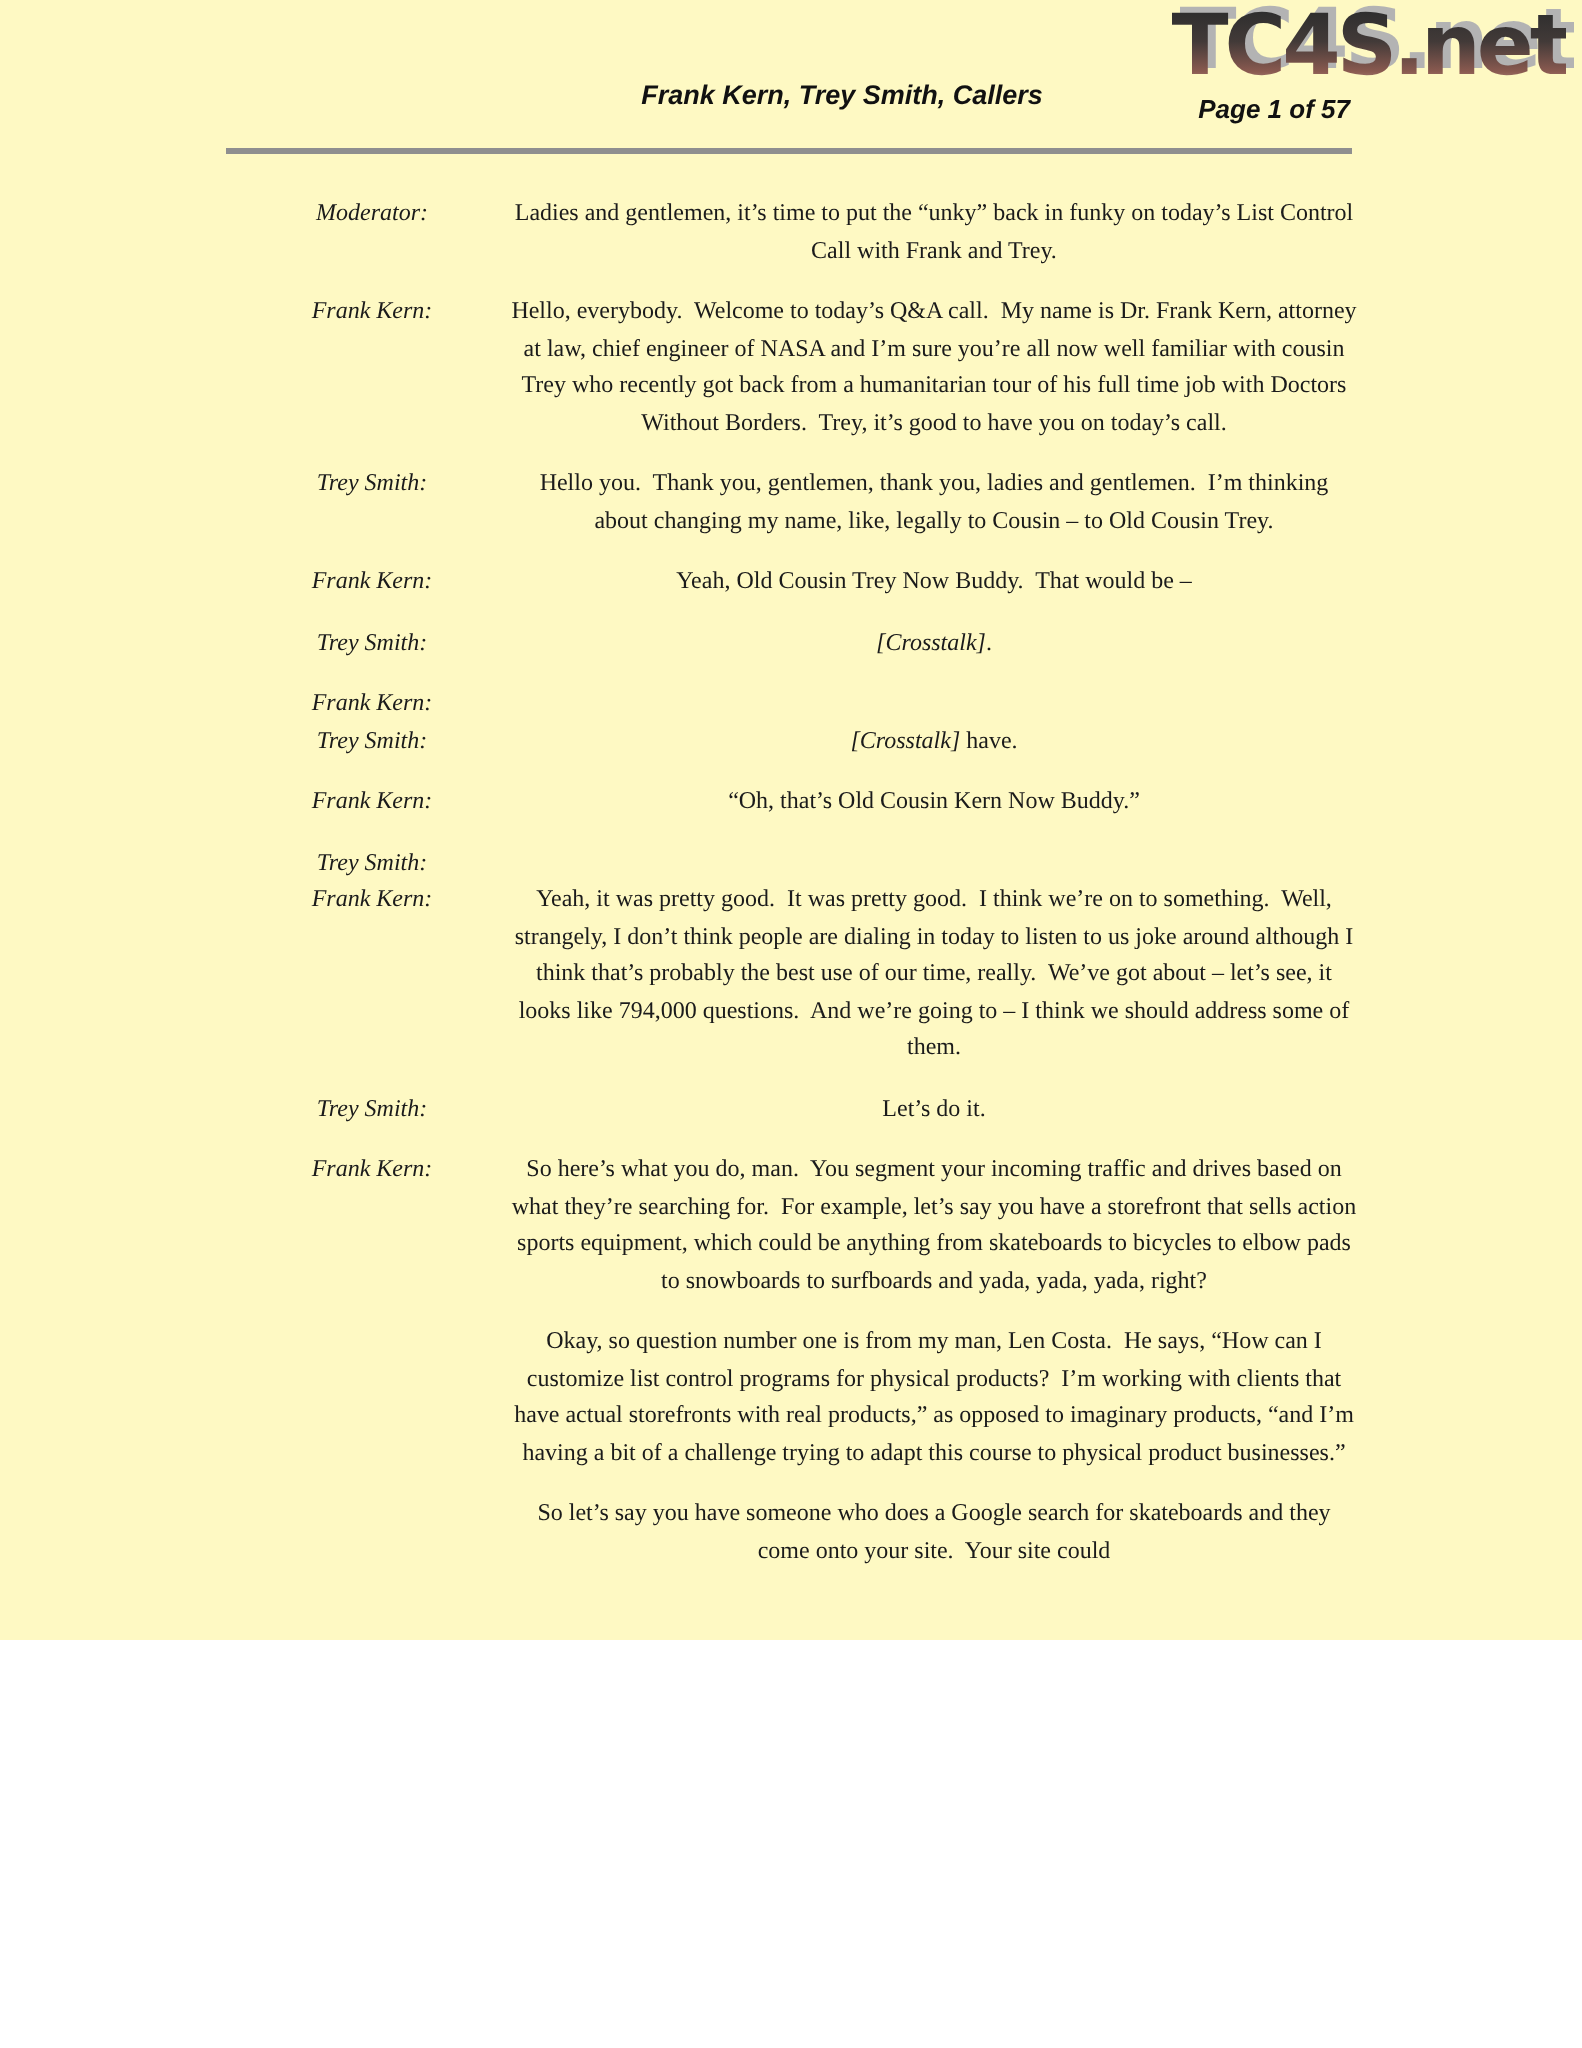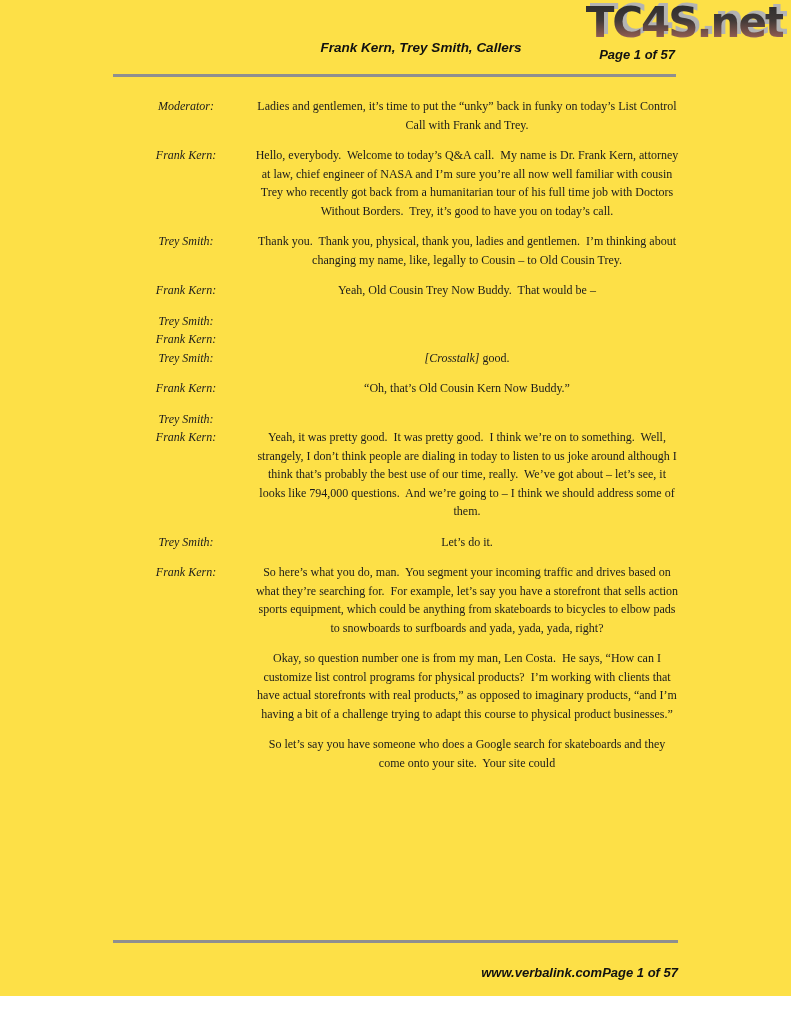--- a/index.html
+++ b/index.html
@@ -1,17 +1,17 @@
 <!DOCTYPE html>
 <html><head>
 <meta charset="utf-8">
 <style>
   html,body{margin:0;padding:0;background:#fff;}
   .page{
-    position:relative; width:791px; height:996px; background:#fde047;
+    position:relative; width:791px; height:820px; background:#fef9c3;
     overflow:hidden; font-family:"Liberation Serif", serif; color:#1b1b1b;
   }
   
   .logo{
     position:absolute; top:0px; right:8px;
     font-family:"DejaVu Sans", sans-serif; font-weight:bold;
     font-size:42px; letter-spacing:-2px; line-height:46px;
     background:linear-gradient(180deg,#2e2e2e 12%,#423a38 45%,#8a5a50 78%,#c4aba3 100%);
     -webkit-background-clip:text; background-clip:text; color:transparent;
     filter:drop-shadow(4px -3px 0 #b3b3b3);
@@ -97,43 +97,46 @@
   <div class="row">
     <div class="speaker">Frank Kern:</div>
     <div class="dialogue">
           <p class="para"><span>Hello, everybody.  Welcome to today’s Q&amp;A call.  My name is Dr. Frank Kern, attorney at law, chief engineer of NASA and I’m sure you’re all now well familiar with cousin Trey who recently got back from a humanitarian tour of his full time job with Doctors Without Borders.  Trey, it’s good to have you on today’s call.</span></p>
         </div>
   </div>
 
   <div class="row">
     <div class="speaker">Trey Smith:</div>
     <div class="dialogue">
-          <p class="para"><span>Thank you.  Thank you, physical, thank you, ladies and gentlemen.  I’m thinking about changing my name, like, legally to Cousin – to Old Cousin Trey.</span></p>
+          <p class="para"><span>Hello you.  Thank you, gentlemen, thank you, ladies and gentlemen.  I’m thinking about changing my name, like, legally to Cousin – to Old Cousin Trey.</span></p>
         </div>
   </div>
 
   <div class="row">
     <div class="speaker">Frank Kern:</div>
     <div class="dialogue">
           <p class="para"><span>Yeah, Old Cousin Trey Now Buddy.  That would be –</span></p>
         </div>
   </div>
 
   <div class="row">
     <div class="speaker">Trey Smith:</div>
+    <div class="dialogue">
+          <p class="para"><em>[Crosstalk]</em><span>.</span></p>
+        </div>
   </div>
 
   <div class="row">
     <div class="speaker">Frank Kern:</div>
   </div>
 
   <div class="row">
     <div class="speaker">Trey Smith:</div>
     <div class="dialogue">
-          <p class="para"><em>[Crosstalk]</em><span> good.</span></p>
+          <p class="para"><em>[Crosstalk]</em><span> have.</span></p>
         </div>
   </div>
 
   <div class="row">
     <div class="speaker">Frank Kern:</div>
     <div class="dialogue">
           <p class="para"><span>“Oh, that’s Old Cousin Kern Now Buddy.”</span></p>
         </div>
   </div>
 

